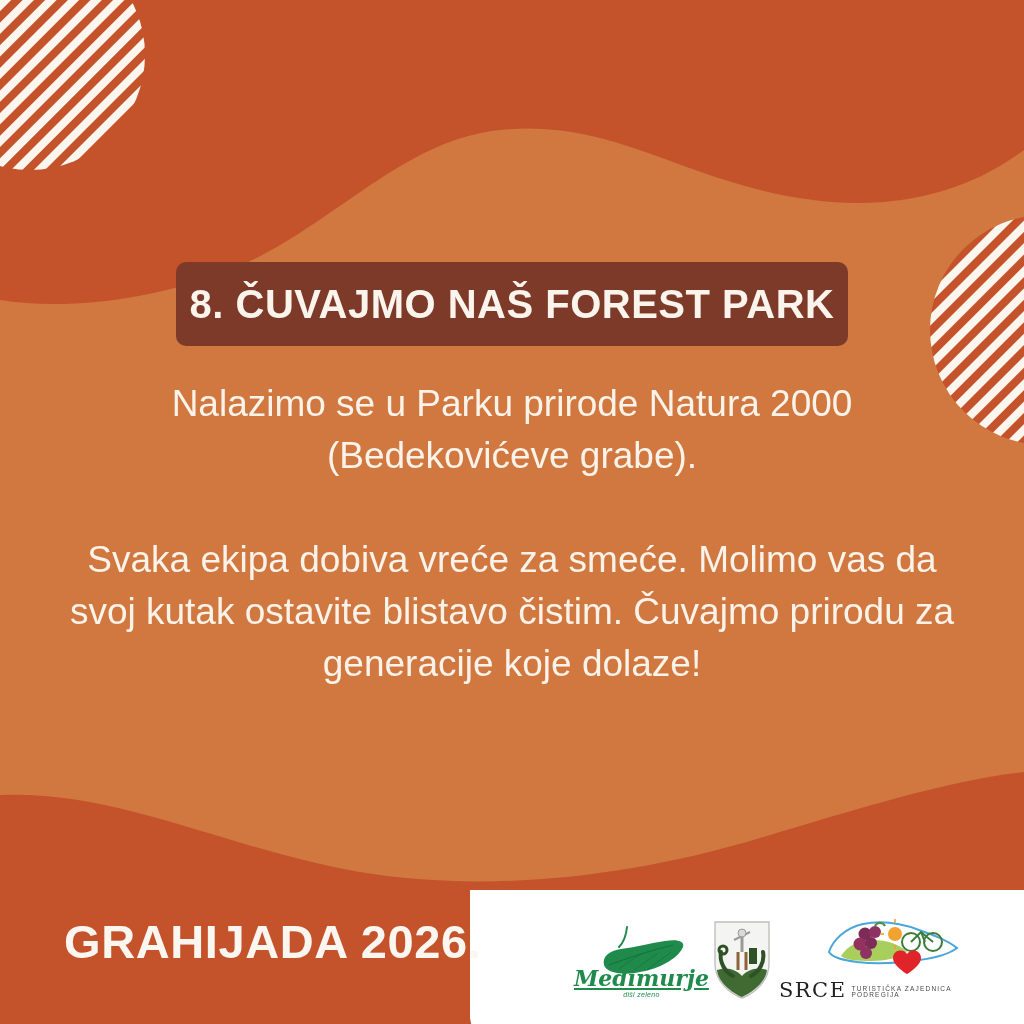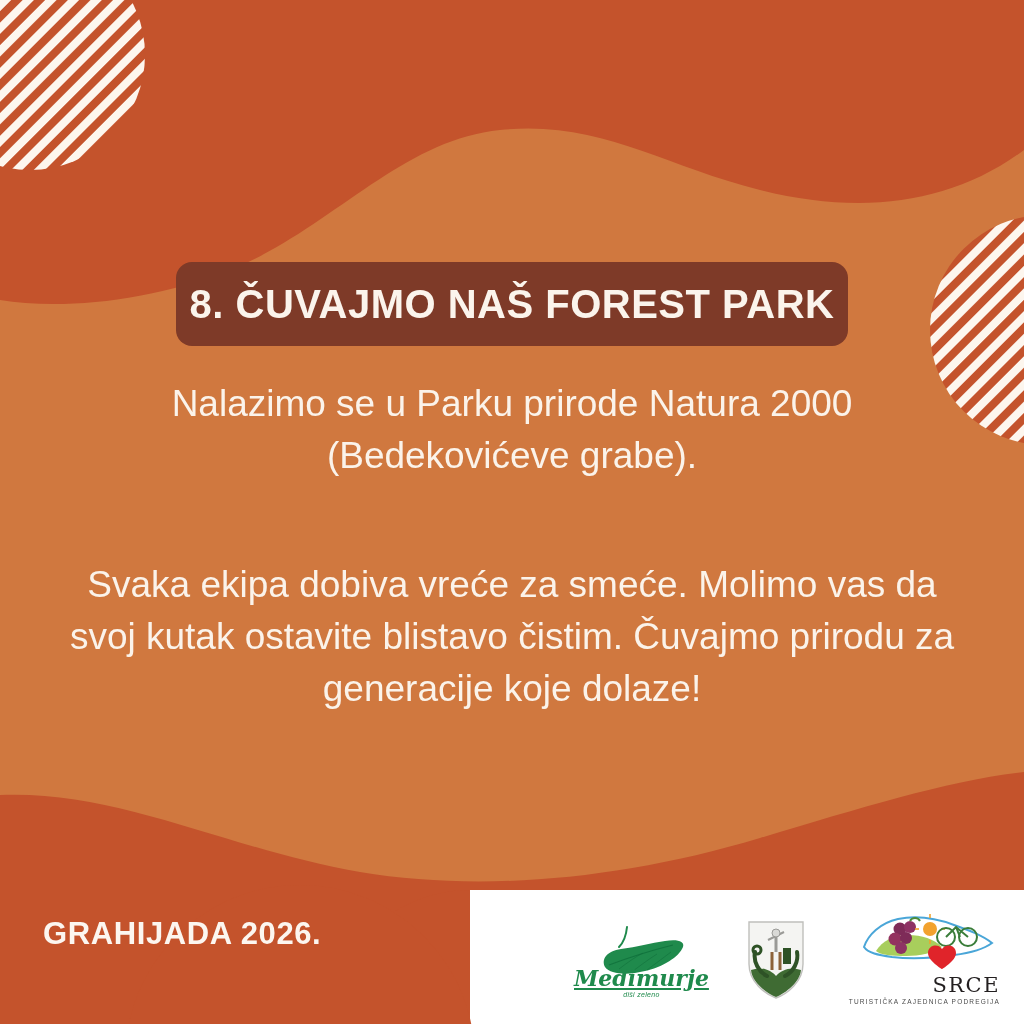--- a/index.html
+++ b/index.html
@@ -25,21 +25,21 @@
   }
 
   
   .title-banner {
     position: absolute;
     left: 176px;
     top: 262px;
     width: 672px;
     height: 84px;
     background: #7E3A28;
-    border-radius: 16px;
+    border-radius: 10px;
     display: flex;
     align-items: center;
     justify-content: center;
     box-sizing: border-box;
     padding: 16px 18px;
   }
   .title-text {
     color: #FBF4EC;
     font-size: 40px;
     font-weight: bold;
@@ -55,29 +55,29 @@
     left: 62px;
     top: 378px;
     width: 900px;
     text-align: center;
     color: #FBF3EA;
     font-size: 37px;
     line-height: 52px;
     font-weight: 400;
   }
   .para { margin: 0; }
-  .para + .para { margin-top: 77px; }
+  .para + .para { margin-top: 52px; }
 
   
   .footer-brand {
     position: absolute;
-    left: 43px;
+    left: 64px;
     top: 918px;
     color: #FCF6F0;
-    font-size: 31px;
+    font-size: 47px;
     font-weight: bold;
     letter-spacing: 0.6px;
     line-height: 1;
   }
 
   .logo-strip {
     position: absolute;
     left: 560px;
     top: 895px;
     width: 464px;
@@ -111,22 +111,22 @@
     font-style: italic;
     color: #1F8A4C;
     font-size: 7px;
     letter-spacing: 0.3px;
     margin-top: 2px;
   }
 
   
   .srce-wrap {
     display: flex;
-    flex-direction: column;
-    align-items: flex-end;
+    flex-direction: row;
+    align-items: center;
     line-height: 1;
   }
   .srce-top {
     font-family: "DejaVu Serif", serif;
     color: #231F20;
     font-size: 21px;
     letter-spacing: 1.5px;
     margin-left: 4px;
   }
   .srce-main {

